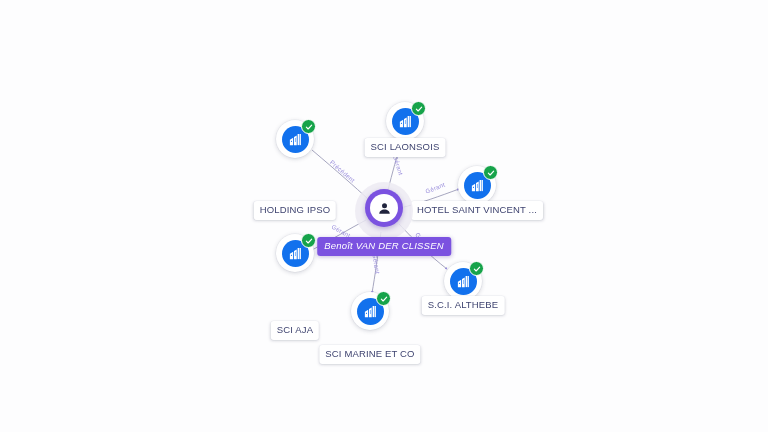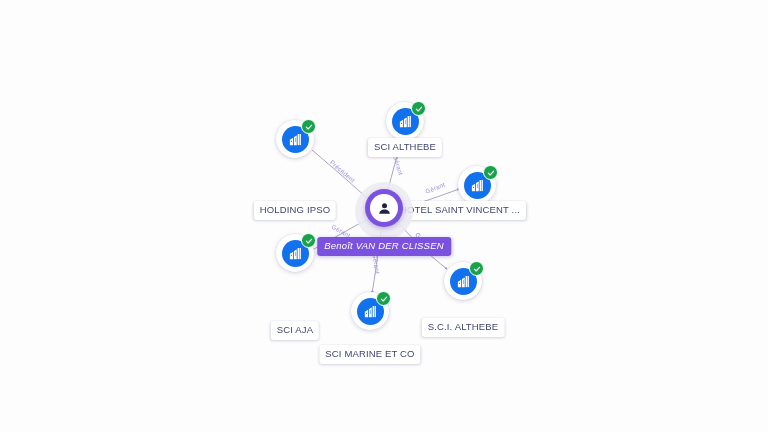--- a/index.html
+++ b/index.html
@@ -224,63 +224,63 @@
               <rect x="11.1" y="13.6" width="1.6" height="1.6" fill="#1271ed"></rect>
             </svg>
           </div>
           <div class="check" style="background: rgb(22, 163, 74);">
             <svg width="8" height="8" viewBox="0 0 24 24" aria-hidden="true">
               <path d="M4 12.6 L9.4 18 L20 6.6" fill="none" stroke="#ffffff" stroke-width="3.4" stroke-linecap="round" stroke-linejoin="round"></path>
             </svg>
           </div>
         </div>
       </div>
-      <div class="chip" style="left: 405px; top: 138px;">SCI ALTHEBE</div>
+      <div class="chip" style="left: 405px; top: 138px;">SCI LAONSOIS</div>
       <div class="node" style="left: 477px; top: 185px;">
         <div class="node-badge">
           <div class="node-disc" style="background: rgb(18, 113, 237);">
             <svg width="15" height="15" viewBox="0 0 24 24" aria-hidden="true">
               <path d="M3 21V12.2l5.2-3.1V21z" fill="#ffffff"></path>
               <path d="M9.6 21V8.1l4.4-2.6V21z" fill="#ffffff"></path>
               <rect x="15.4" y="3.2" width="2.2" height="17.8" fill="#ffffff"></rect>
               <rect x="18.4" y="3.2" width="2.2" height="17.8" fill="#ffffff"></rect>
               <rect x="4.7" y="14.1" width="1.7" height="1.7" fill="#1271ed"></rect>
               <rect x="11.1" y="10.4" width="1.6" height="1.6" fill="#1271ed"></rect>
               <rect x="11.1" y="13.6" width="1.6" height="1.6" fill="#1271ed"></rect>
             </svg>
           </div>
           <div class="check" style="background: rgb(22, 163, 74);">
             <svg width="8" height="8" viewBox="0 0 24 24" aria-hidden="true">
               <path d="M4 12.6 L9.4 18 L20 6.6" fill="none" stroke="#ffffff" stroke-width="3.4" stroke-linecap="round" stroke-linejoin="round"></path>
             </svg>
           </div>
         </div>
       </div>
-      <div class="chip" style="left: 460px; top: 201px;">HOTEL SAINT VINCENT ...</div>
+      <div class="chip" style="left: 477px; top: 201px;">HOTEL SAINT VINCENT ...</div>
       <div class="node" style="left: 463px; top: 281px;">
         <div class="node-badge">
           <div class="node-disc" style="background: rgb(18, 113, 237);">
             <svg width="15" height="15" viewBox="0 0 24 24" aria-hidden="true">
               <path d="M3 21V12.2l5.2-3.1V21z" fill="#ffffff"></path>
               <path d="M9.6 21V8.1l4.4-2.6V21z" fill="#ffffff"></path>
               <rect x="15.4" y="3.2" width="2.2" height="17.8" fill="#ffffff"></rect>
               <rect x="18.4" y="3.2" width="2.2" height="17.8" fill="#ffffff"></rect>
               <rect x="4.7" y="14.1" width="1.7" height="1.7" fill="#1271ed"></rect>
               <rect x="11.1" y="10.4" width="1.6" height="1.6" fill="#1271ed"></rect>
               <rect x="11.1" y="13.6" width="1.6" height="1.6" fill="#1271ed"></rect>
             </svg>
           </div>
           <div class="check" style="background: rgb(22, 163, 74);">
             <svg width="8" height="8" viewBox="0 0 24 24" aria-hidden="true">
               <path d="M4 12.6 L9.4 18 L20 6.6" fill="none" stroke="#ffffff" stroke-width="3.4" stroke-linecap="round" stroke-linejoin="round"></path>
             </svg>
           </div>
         </div>
       </div>
-      <div class="chip" style="left: 463px; top: 296px; margin-top: 22px;">S.C.I. ALTHEBE</div>
+      <div class="chip" style="left: 463px; top: 296px;">S.C.I. ALTHEBE</div>
       <div class="node" style="left: 370px; top: 311px;">
         <div class="node-badge">
           <div class="node-disc" style="background: rgb(18, 113, 237);">
             <svg width="15" height="15" viewBox="0 0 24 24" aria-hidden="true">
               <path d="M3 21V12.2l5.2-3.1V21z" fill="#ffffff"></path>
               <path d="M9.6 21V8.1l4.4-2.6V21z" fill="#ffffff"></path>
               <rect x="15.4" y="3.2" width="2.2" height="17.8" fill="#ffffff"></rect>
               <rect x="18.4" y="3.2" width="2.2" height="17.8" fill="#ffffff"></rect>
               <rect x="4.7" y="14.1" width="1.7" height="1.7" fill="#1271ed"></rect>
               <rect x="11.1" y="10.4" width="1.6" height="1.6" fill="#1271ed"></rect>

